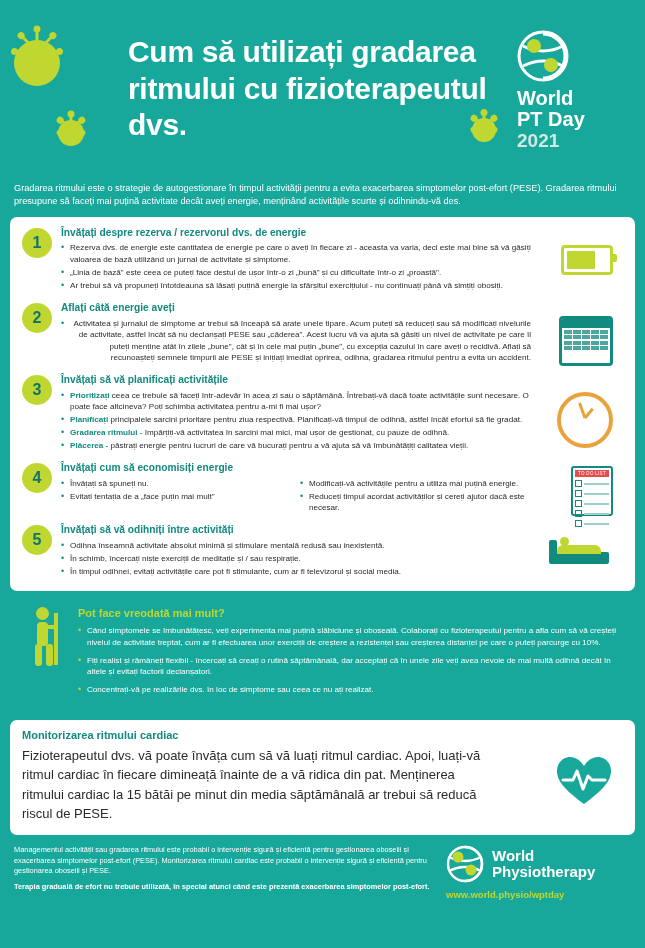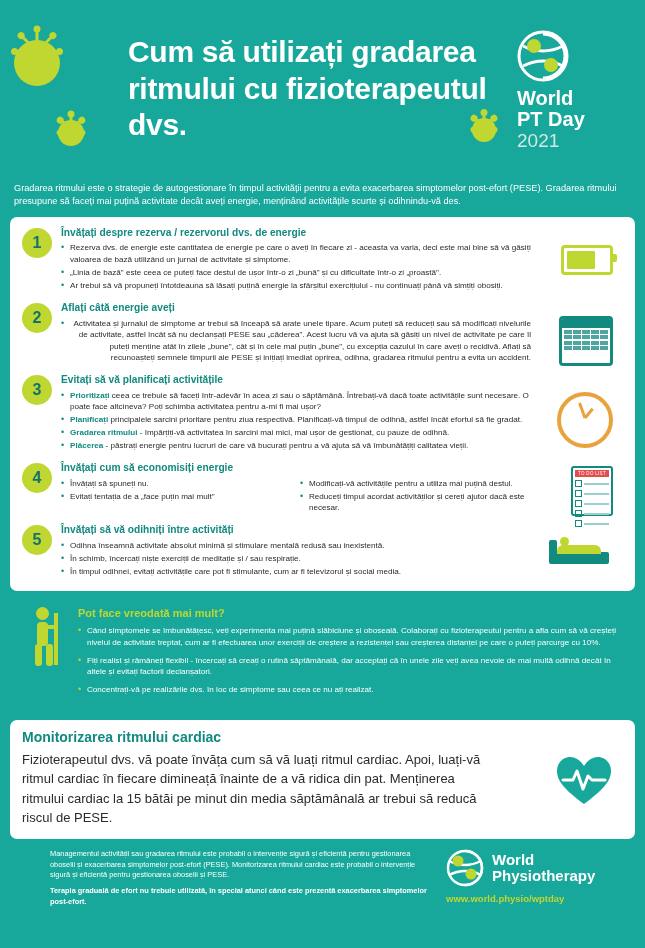--- a/index.html
+++ b/index.html
@@ -59,21 +59,21 @@
     font-weight: bold;
     line-height: 1.05;
   }
   .logo-ptday {
     font-size: 20px;
     font-weight: bold;
     line-height: 1.05;
   }
   .logo-year {
     font-size: 19px;
-    font-weight: normal;
+    font-weight: bold;
     line-height: 1.15;
     color: #cfe9e3;
   }
   
   .virus {
     position: absolute;
     border-radius: 50%;
     background: #bfd730;
   }
   .virus .core {
@@ -387,21 +387,21 @@
   
   .monitor {
     background: #ffffff;
     border-radius: 7px;
     margin: 0 10px 8px 10px;
     padding: 9px 12px 11px 12px;
     position: relative;
   }
   .monitor .m-title {
     color: #118a80;
-    font-size: 14px;
+    font-size: 11px;
     font-weight: bold;
     margin-bottom: 5px;
   }
   .monitor p {
     margin: 0;
     font-size: 13px;
     line-height: 1.5;
     color: #2b2b2b;
     width: 470px;
   }
@@ -414,21 +414,20 @@
   }
   .heart svg { width: 58px; height: 52px; display: block; }
 
   
   .footer {
     display: flex;
     align-items: flex-start;
     padding: 2px 14px 12px 14px;
     color: #ffffff;
     gap: 10px;
-    margin-left: 36px;
   }
   .footer .f-text {
     flex: 1 1 auto;
     font-size: 7.4px;
     line-height: 1.45;
   }
   .footer .f-text .bold {
     font-weight: bold;
     display: block;
     margin-top: 5px;
@@ -554,21 +553,21 @@
               <span></span>
               <span></span>
           </div>
         </div>
       </div>
     </div>
 
     <div class="step">
       <div class="step-num">3</div>
       <div class="step-body">
-        <div class="step-title">Evitați să vă planificați activitățile</div>
+        <div class="step-title">Învățați să vă planificați activitățile</div>
         <ul class="bullets" style="width:470px;">
           <li><b>Prioritizați</b> ceea ce trebuie să faceți într-adevăr în acea zi sau o săptămână. Întrebați-vă dacă toate activitățile sunt necesare. O poate face altcineva? Poți schimba activitatea pentru a-mi fi mai ușor?</li>
           <li><b>Planificați</b> principalele sarcini prioritare pentru ziua respectivă. Planificați-vă timpul de odihnă, astfel încât efortul să fie gradat.</li>
           <li><b>Gradarea ritmului</b> - împărțiți-vă activitatea în sarcini mai mici, mai ușor de gestionat, cu pauze de odihnă.</li>
           <li><b>Plăcerea</b> - păstrați energie pentru lucruri de care vă bucurați pentru a vă ajuta să vă îmbunătățiți calitatea vieții.</li>
         </ul>
       </div>
       <div class="art" style="top:18px;">
         <div class="clock">
             <div class="h"></div>
@@ -583,21 +582,21 @@
         <div class="step-title">Învățați cum să economisiți energie</div>
         <div class="two-col" style="width:470px;">
           <div class="col">
             <ul class="bullets">
               <li>Învățați să spuneți nu.</li>
               <li>Evitați tentația de a „face puțin mai mult"</li>
             </ul>
           </div>
           <div class="col">
             <ul class="bullets">
-              <li>Modificați-vă activitățile pentru a utiliza mai puțină destul.</li>
+              <li>Modificați-vă activitățile pentru a utiliza mai puțină energie.</li>
               <li>Reduceți timpul acordat activităților și cereți ajutor dacă este necesar.</li>
             </ul>
           </div>
         </div>
       </div>
       <div class="art" style="top:4px;">
         <div class="todo">
           <div class="hd">TO DO LIST</div>
           <div class="row">
               <div class="chk"></div>

